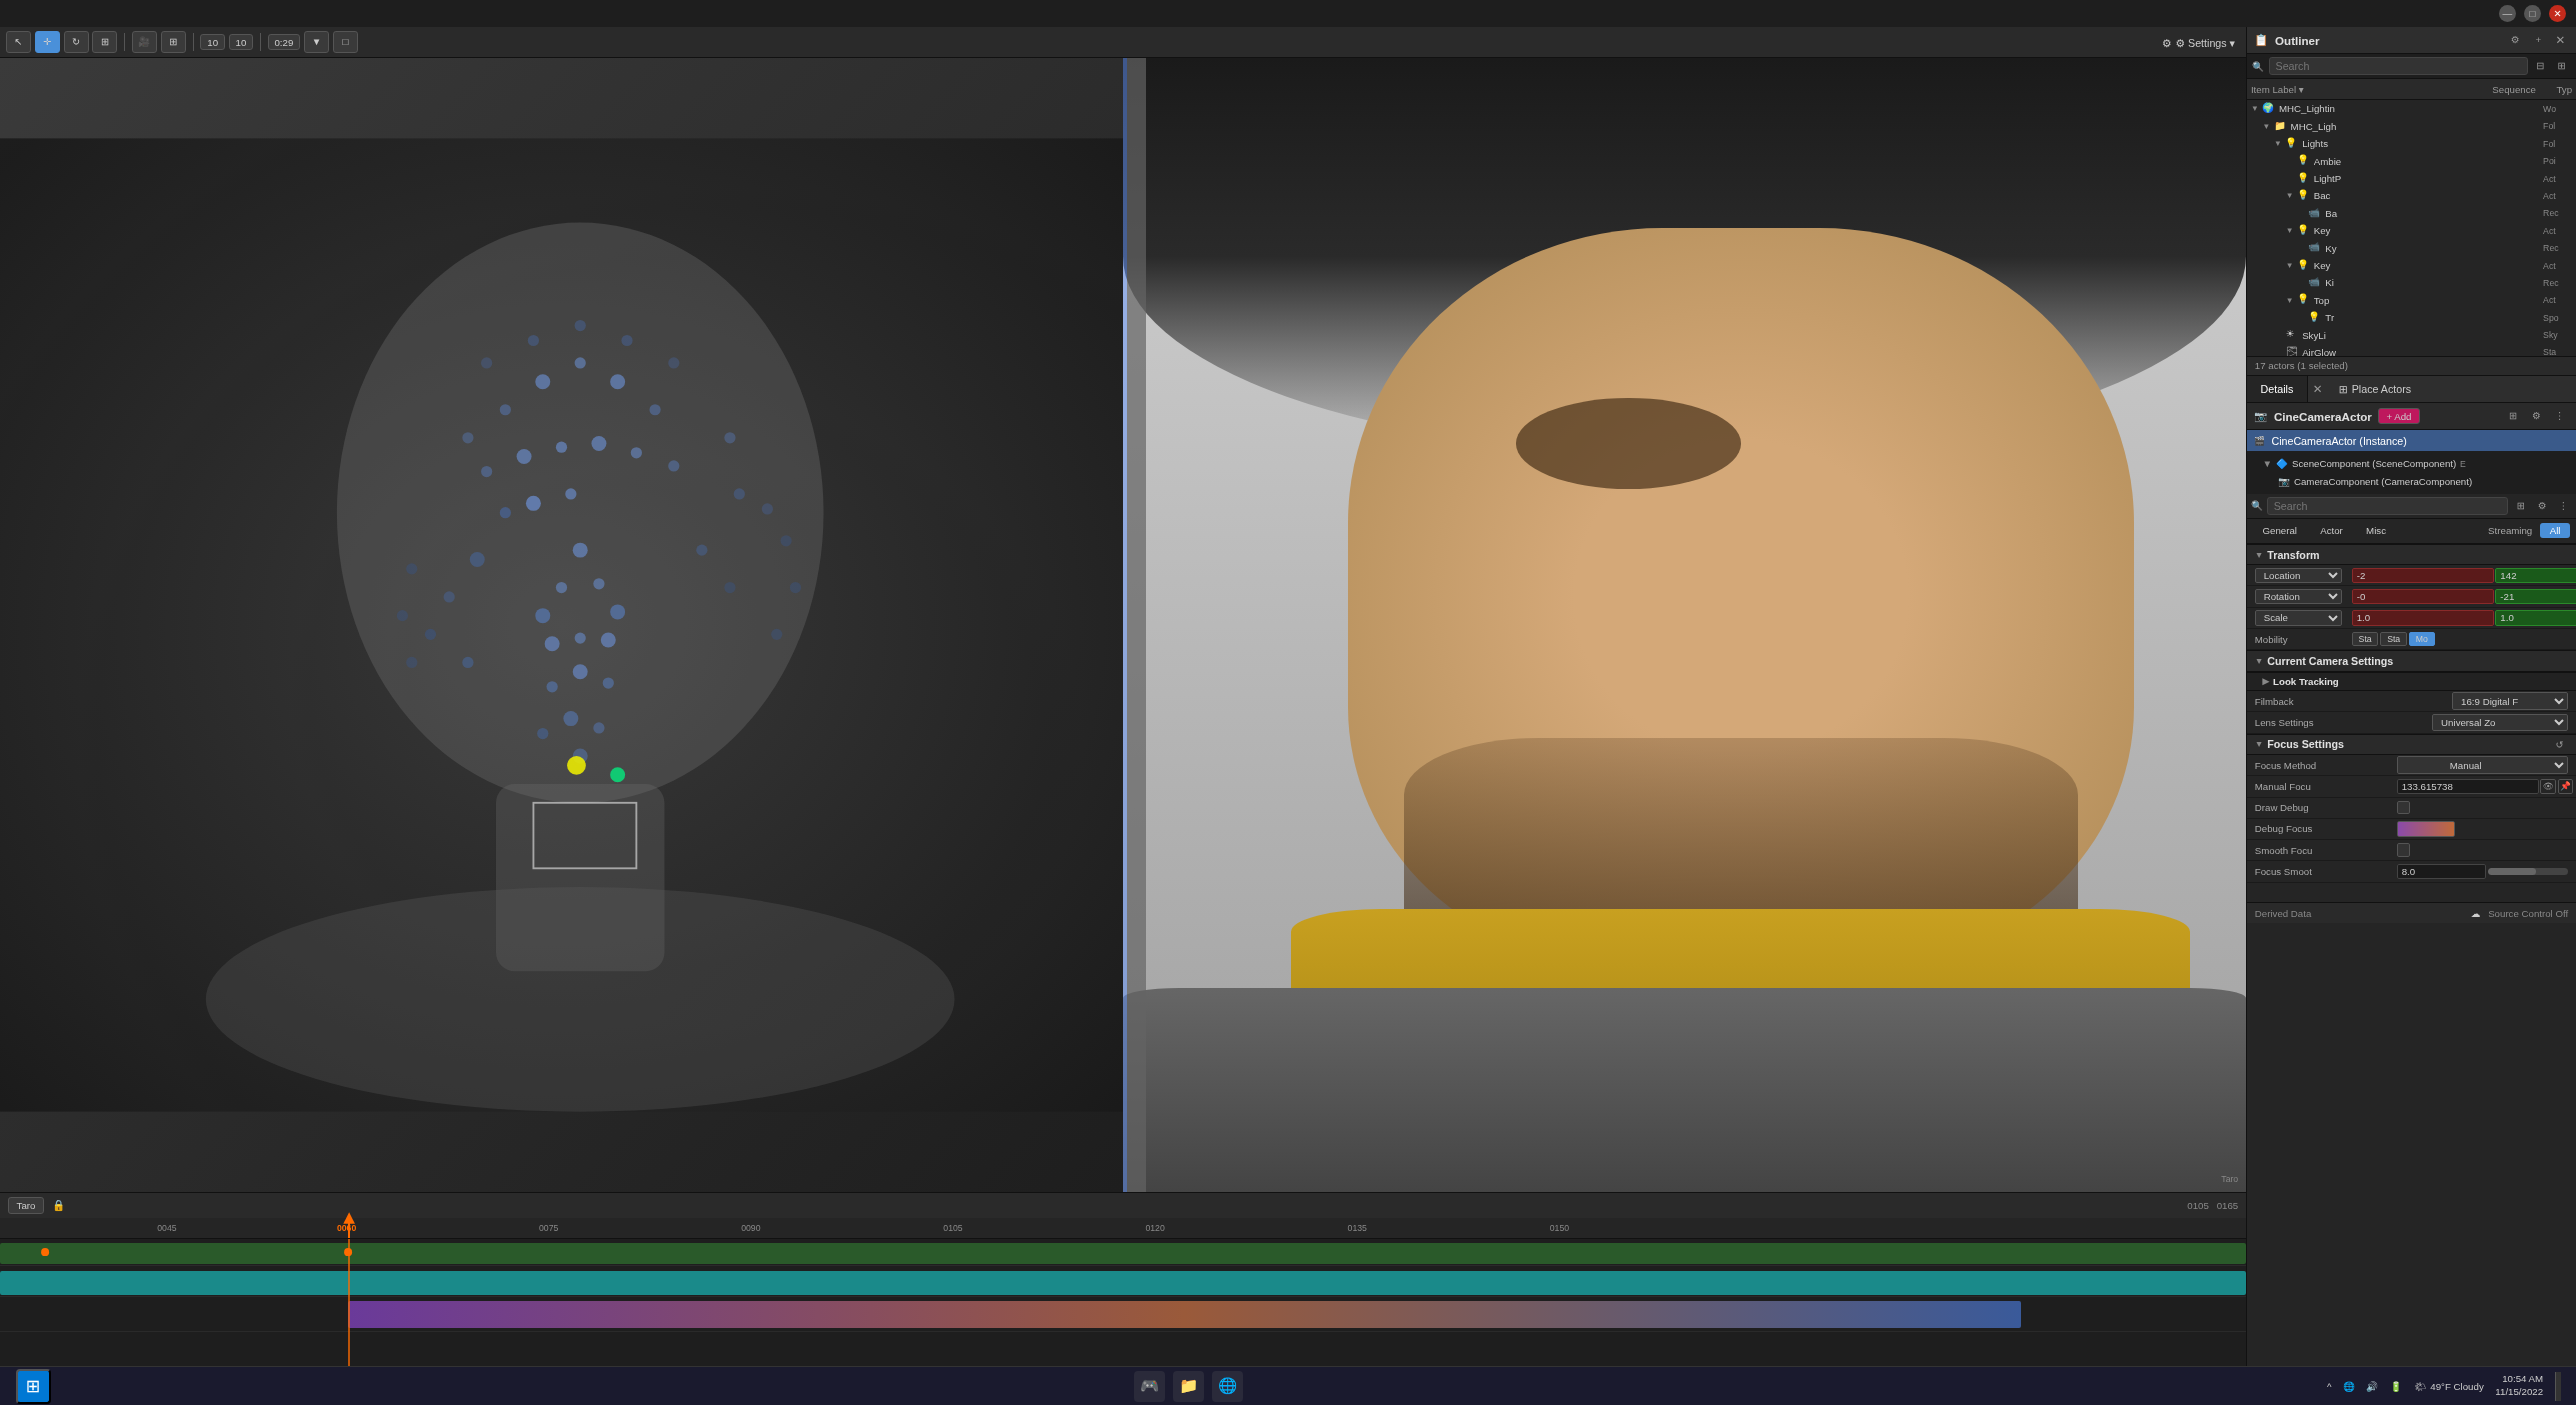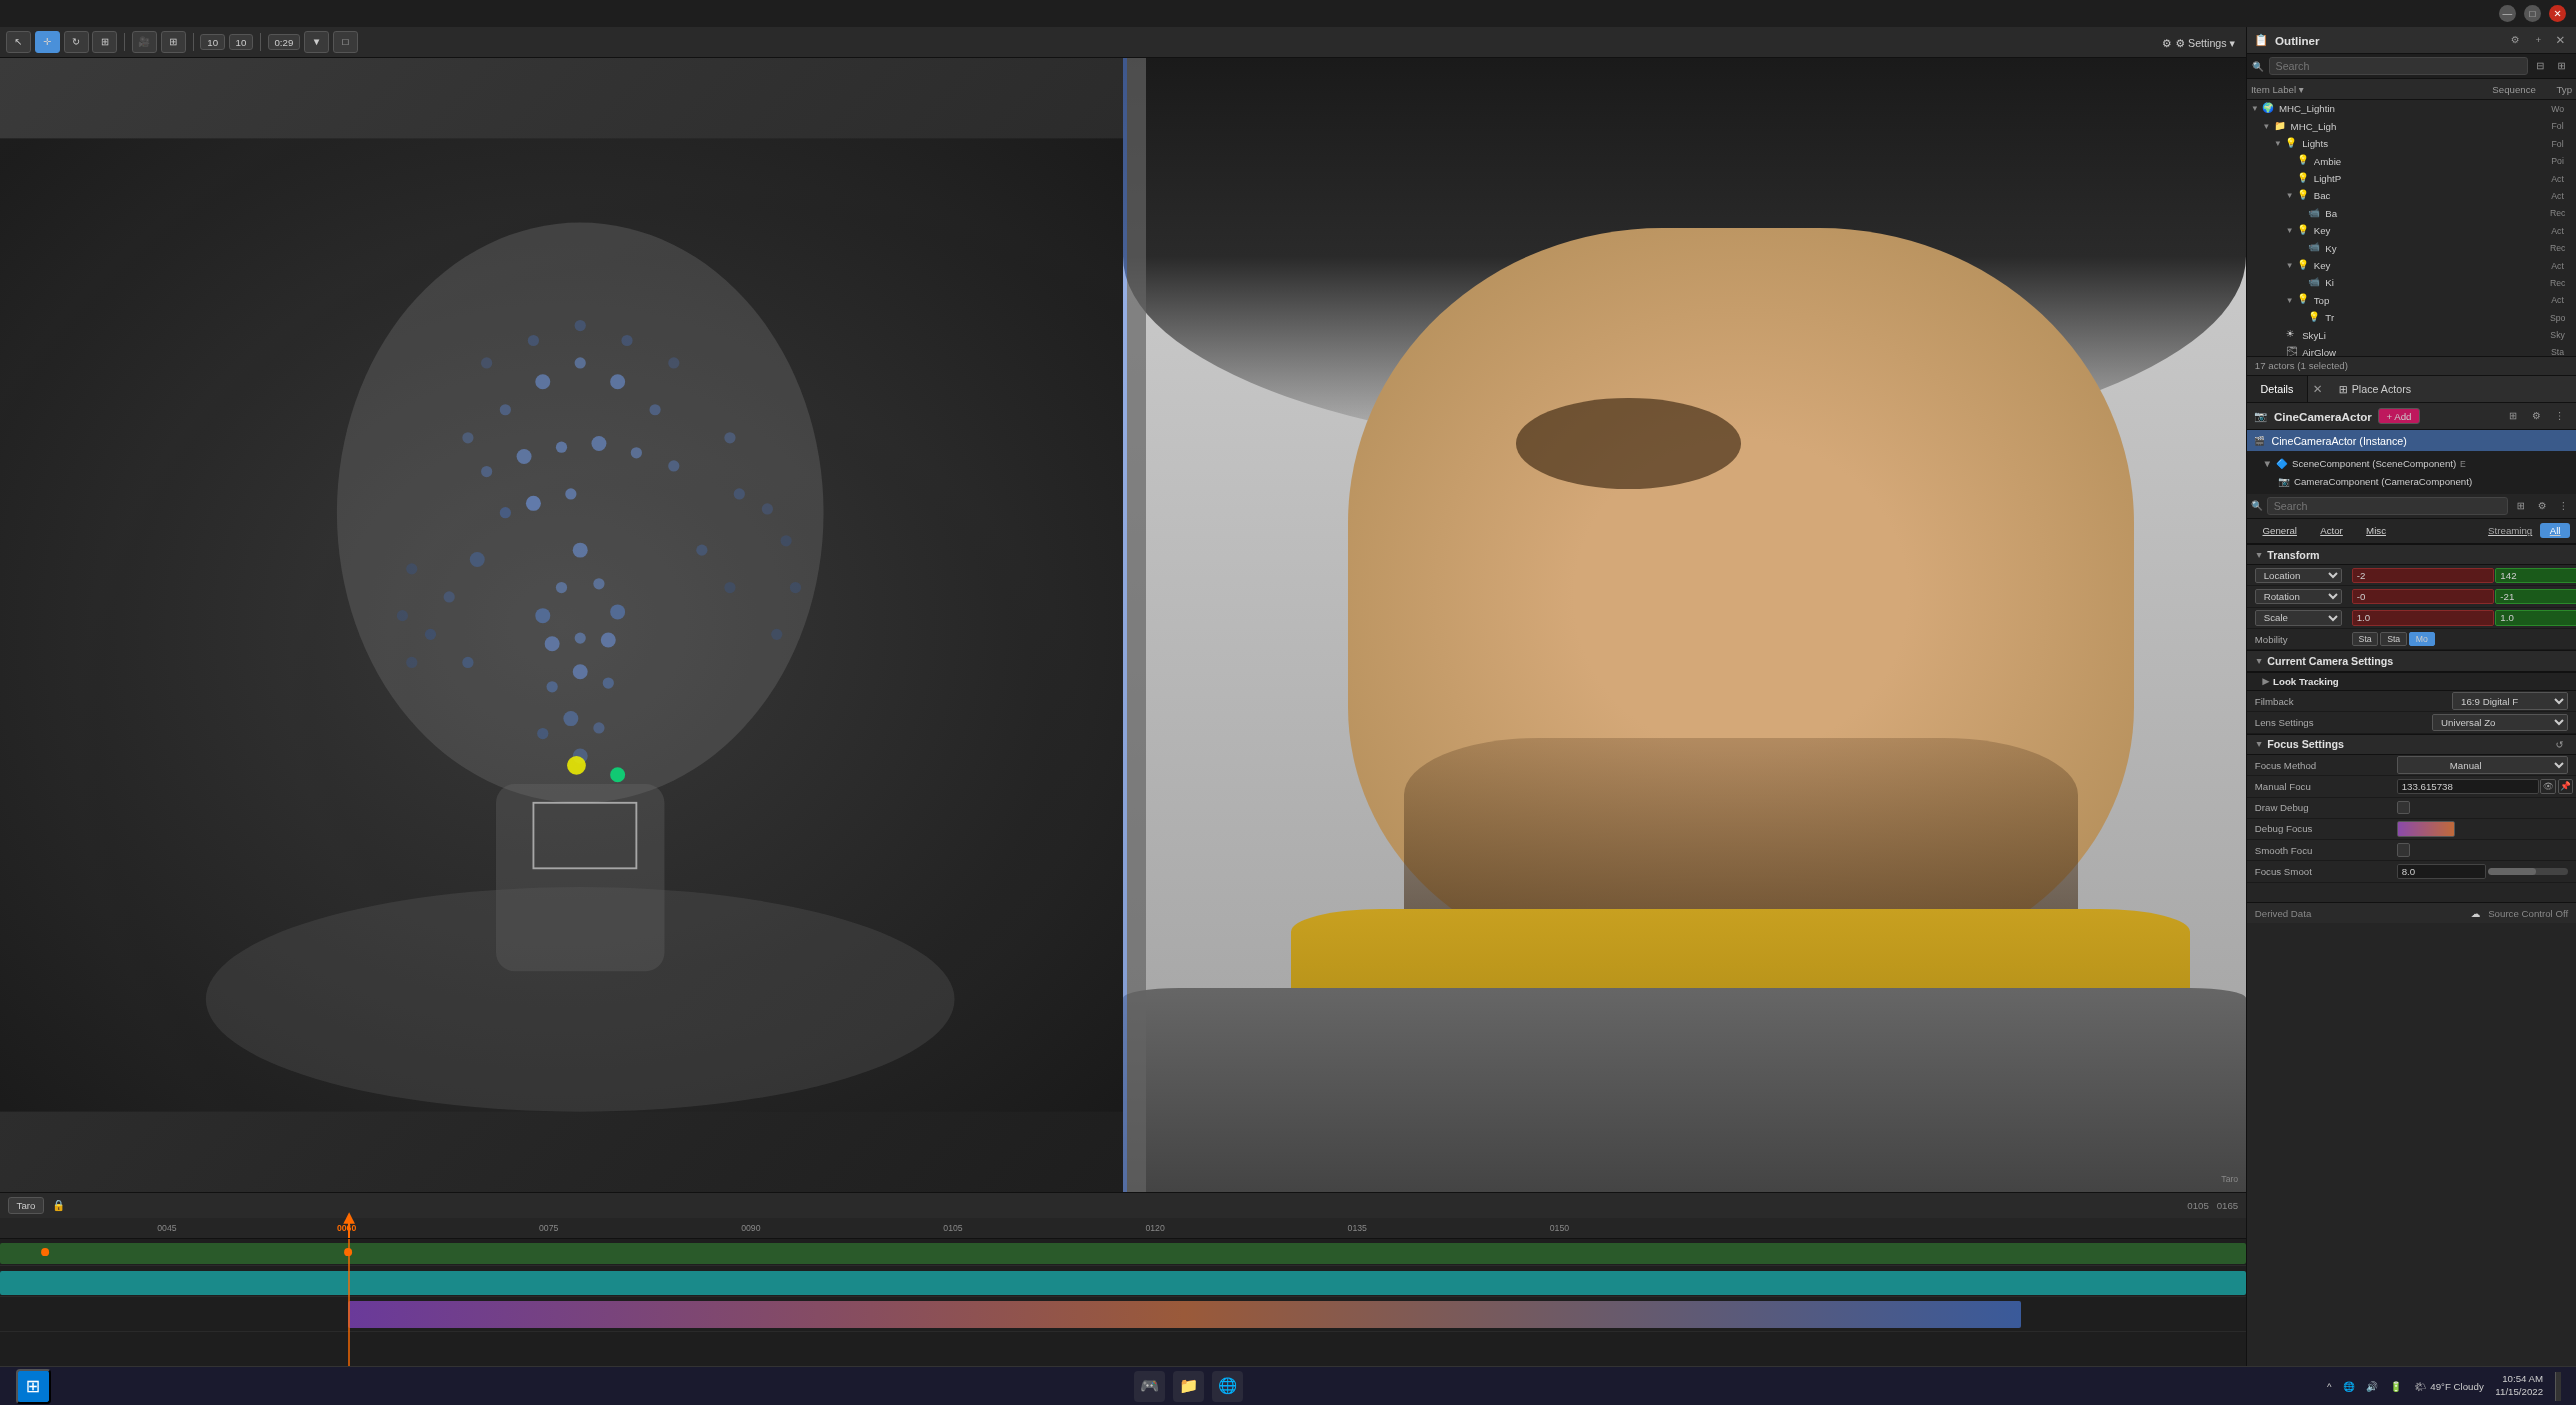--- a/index.html
+++ b/index.html
@@ -289,21 +289,21 @@
       padding: 0 3.9px;
       cursor: pointer;
       font-size: 9.7px;
       color: #ccc;
       position: relative;
     }
     .tree-indent { display: inline-block; width: 11.6px; flex-shrink: 0; }
     .tree-expand { width: 11.6px; flex-shrink: 0; color: #888; font-size: 7.8px; }
     .tree-icon { width: 13.6px; height: 13.6px; flex-shrink: 0; margin-right: 2.9px; }
     .tree-label { flex: 1; white-space: nowrap; overflow: hidden; text-overflow: ellipsis; font-size: 9.7px; }
-    .tree-type { width: 29px; text-align: center; font-size: 8.7px; color: #888; }
+    .tree-type { width: 29px; text-align: left; font-size: 8.7px; color: #888; }
 
     .actors-count {
       height: 19.4px;
       background: #2a2a2a;
       display: flex;
       align-items: center;
       padding: 0 7.8px;
       font-size: 9.7px;
       color: #999;
       border-top: 1px solid #111;
@@ -411,21 +411,20 @@
 
     
     .filter-tabs {
       height: 25px;
       background: #252525;
       display: flex;
       align-items: center;
       padding: 0 5.8px;
       gap: 3.9px;
       border-bottom: 1px solid #111;
-      text-decoration: underline;
     }
     .filter-tab {
       padding: 1.9px 9.7px;
       border-radius: 2.9px;
       font-size: 9.7px;
       cursor: pointer;
       color: #ccc;
       background: none;
       border: none;
     }

